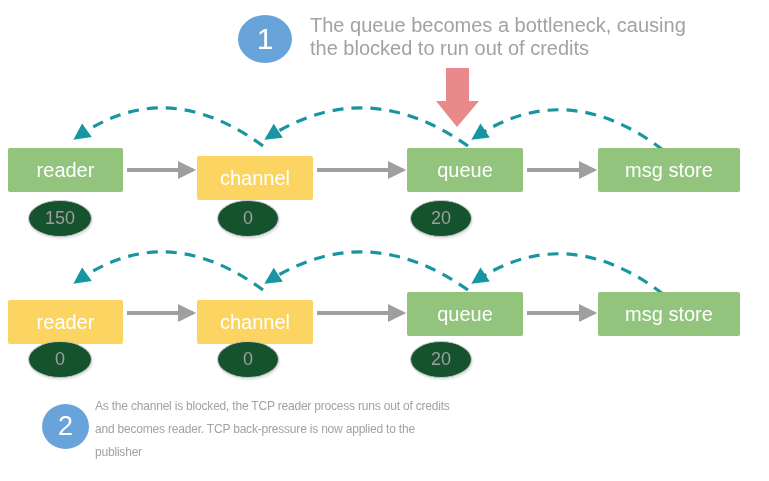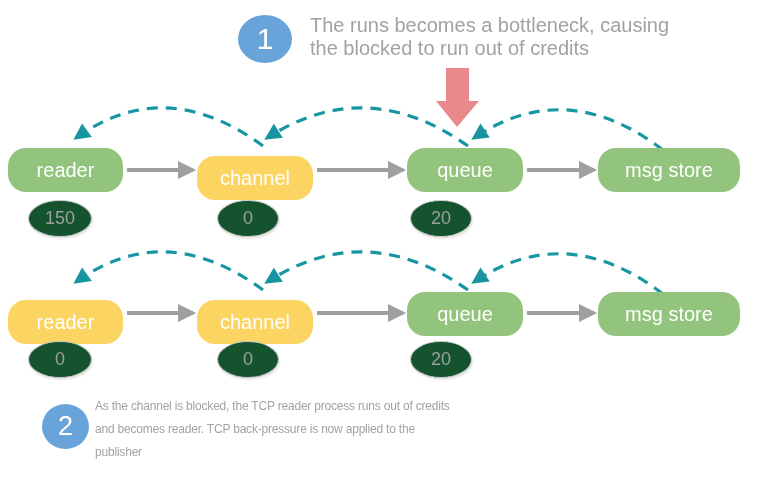--- a/index.html
+++ b/index.html
@@ -10,21 +10,21 @@
   }
   .connectors{position:absolute;left:0;top:0;width:769px;height:481px;}
 
   .flow{stroke:var(--c-flow-gray);stroke-width:4;fill:none;}
   .arc{stroke:var(--c-credit-teal);stroke-width:3.2;fill:none;stroke-dasharray:11 8;stroke-linecap:butt;}
   .red-arrow{fill:var(--c-bottleneck-red);}
   #gray-head path{fill:var(--c-flow-gray);}
   #teal-head path{fill:var(--c-credit-teal);}
 
   .node{
-    position:absolute;height:44px;border-radius:18px;
+    position:absolute;height:44px;border-radius:2px;
     color:var(--c-node-text);font-size:20px;
     display:flex;align-items:center;justify-content:center;
   }
   .node[data-state="green"]{background:var(--c-node-green);}
   .node[data-state="yellow"]{background:var(--c-node-yellow);margin-top:8px;}
 
   .credit{
     position:absolute;height:35px;border-radius:50%;
     background:#14532d;border:1.5px solid var(--c-ellipse-border);
     box-shadow:1px 2px 2px rgba(0,0,0,0.10);
@@ -76,21 +76,21 @@
 
     <path class="arc" d="M263 290 Q165 218 76 282" marker-end="url(#teal-head)"></path>
     <path class="arc" d="M468 290 Q366 218 267 282" marker-end="url(#teal-head)"></path>
     <path class="arc" d="M663 294 Q566 220 474 282" marker-end="url(#teal-head)"></path>
 
     <path class="red-arrow" d="M446 68 L469 68 L469 101 L479 101 L457 127 L436 101 L446 101 Z"></path>
   </svg>
 
   <div class="step-badge step-badge--1">1</div>
   <div class="step-text step-text--1">
-    <div>The runs becomes a bottleneck, causing</div>
+    <div>The queue becomes a bottleneck, causing</div>
     <div>the blocked to run out of credits</div>
   </div>
 
   <div class="node" style="left:8px;top:148px;width:115px" data-state="green">reader</div>
   <div class="node" style="left:197px;top:148px;width:116px" data-state="yellow">channel</div>
   <div class="node" style="left:407px;top:148px;width:116px" data-state="green">queue</div>
   <div class="node" style="left:598px;top:148px;width:142px" data-state="green">msg store</div>
 
   <div class="credit" style="left:28px;top:200px;width:62px">150</div>
   <div class="credit" style="left:217px;top:200px;width:60px">0</div>

